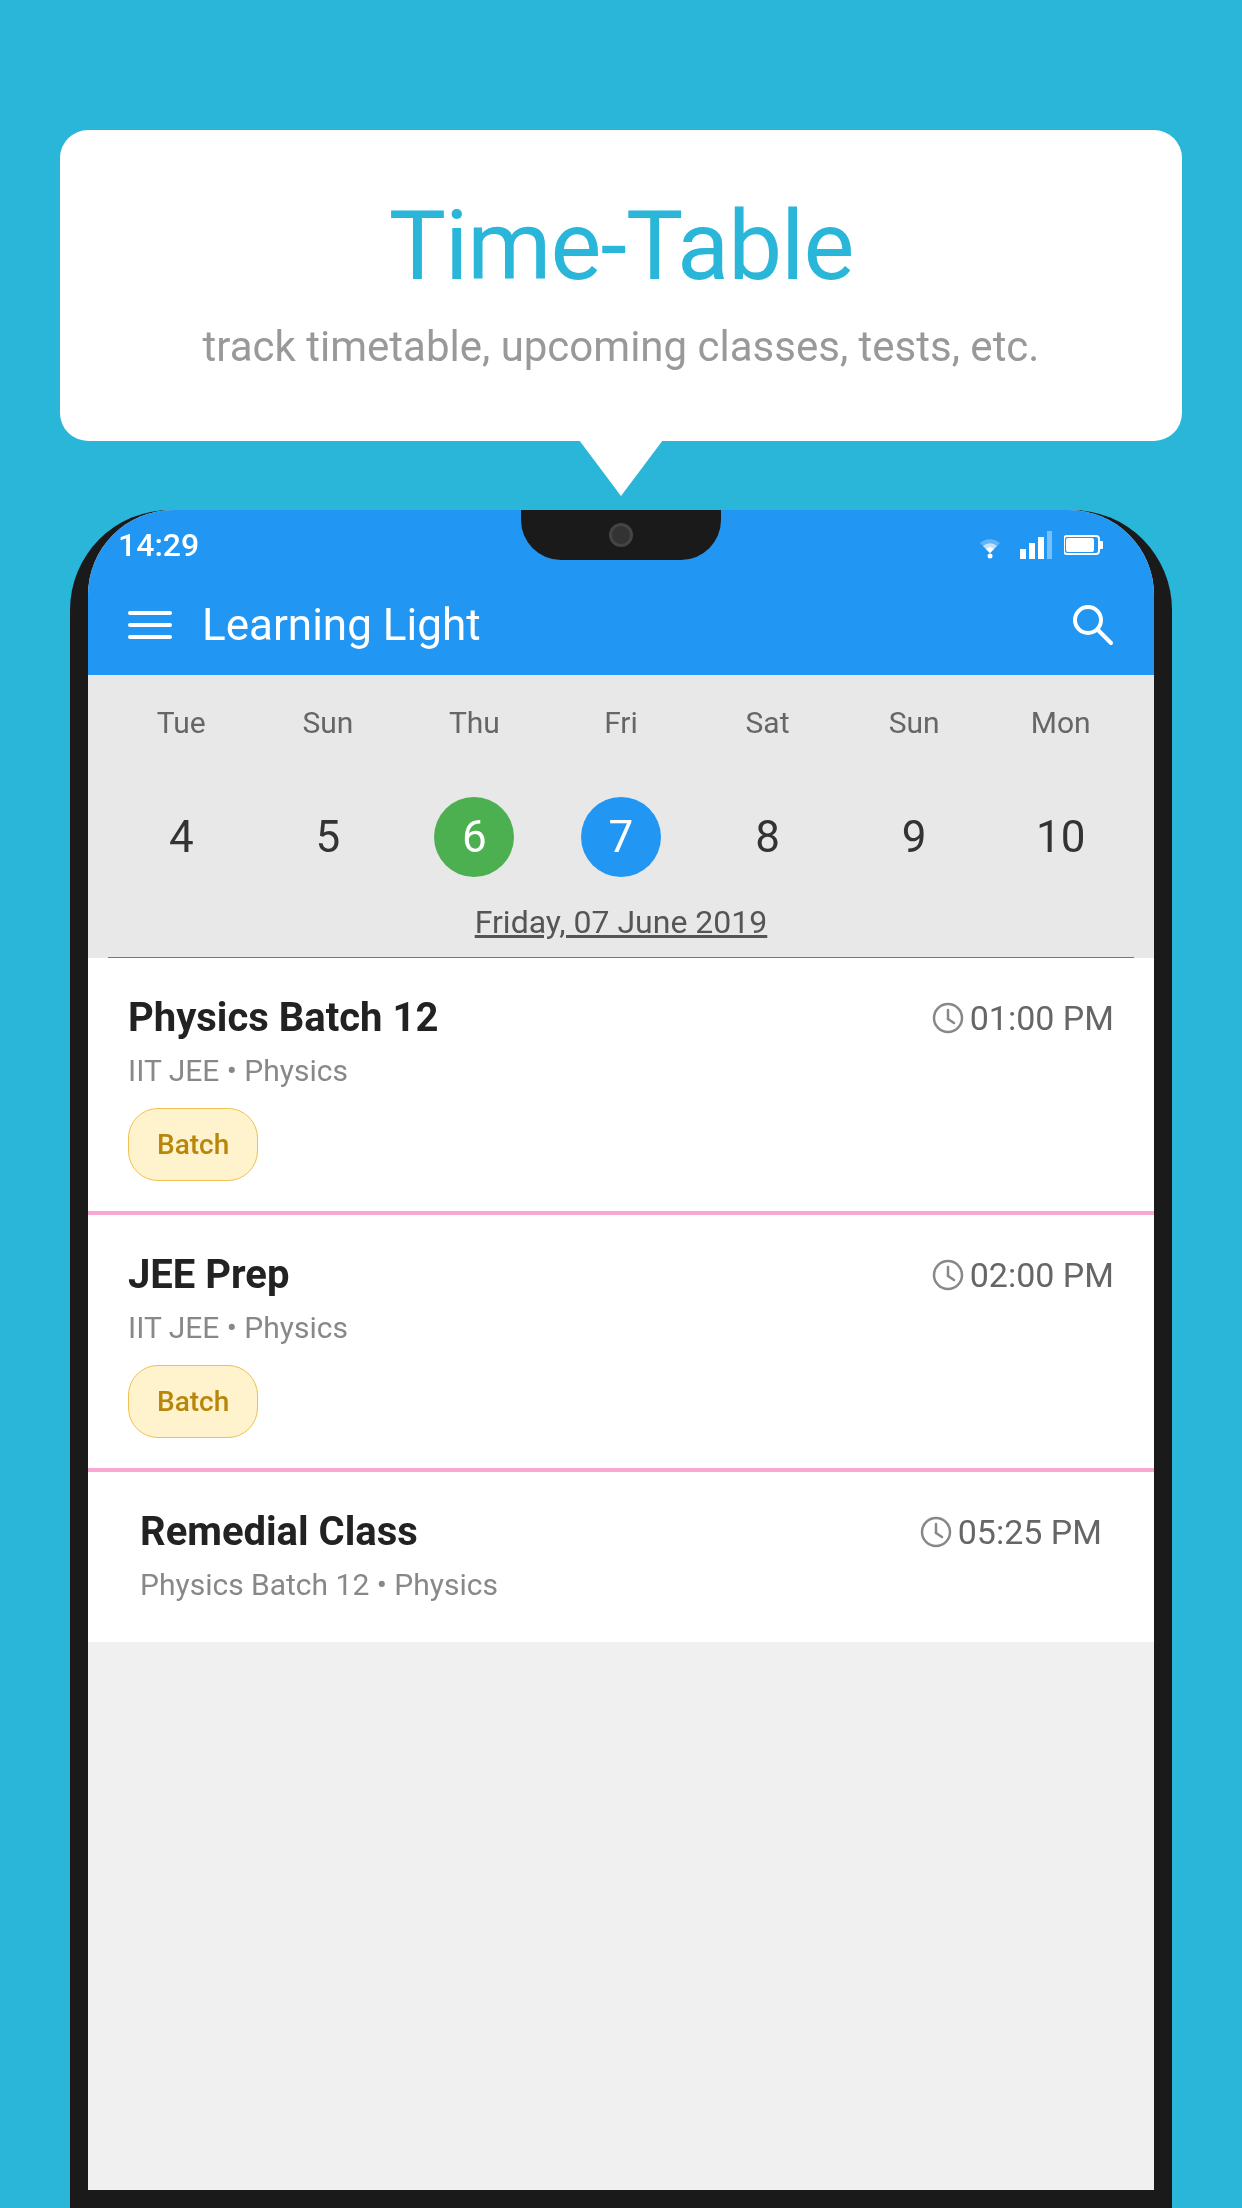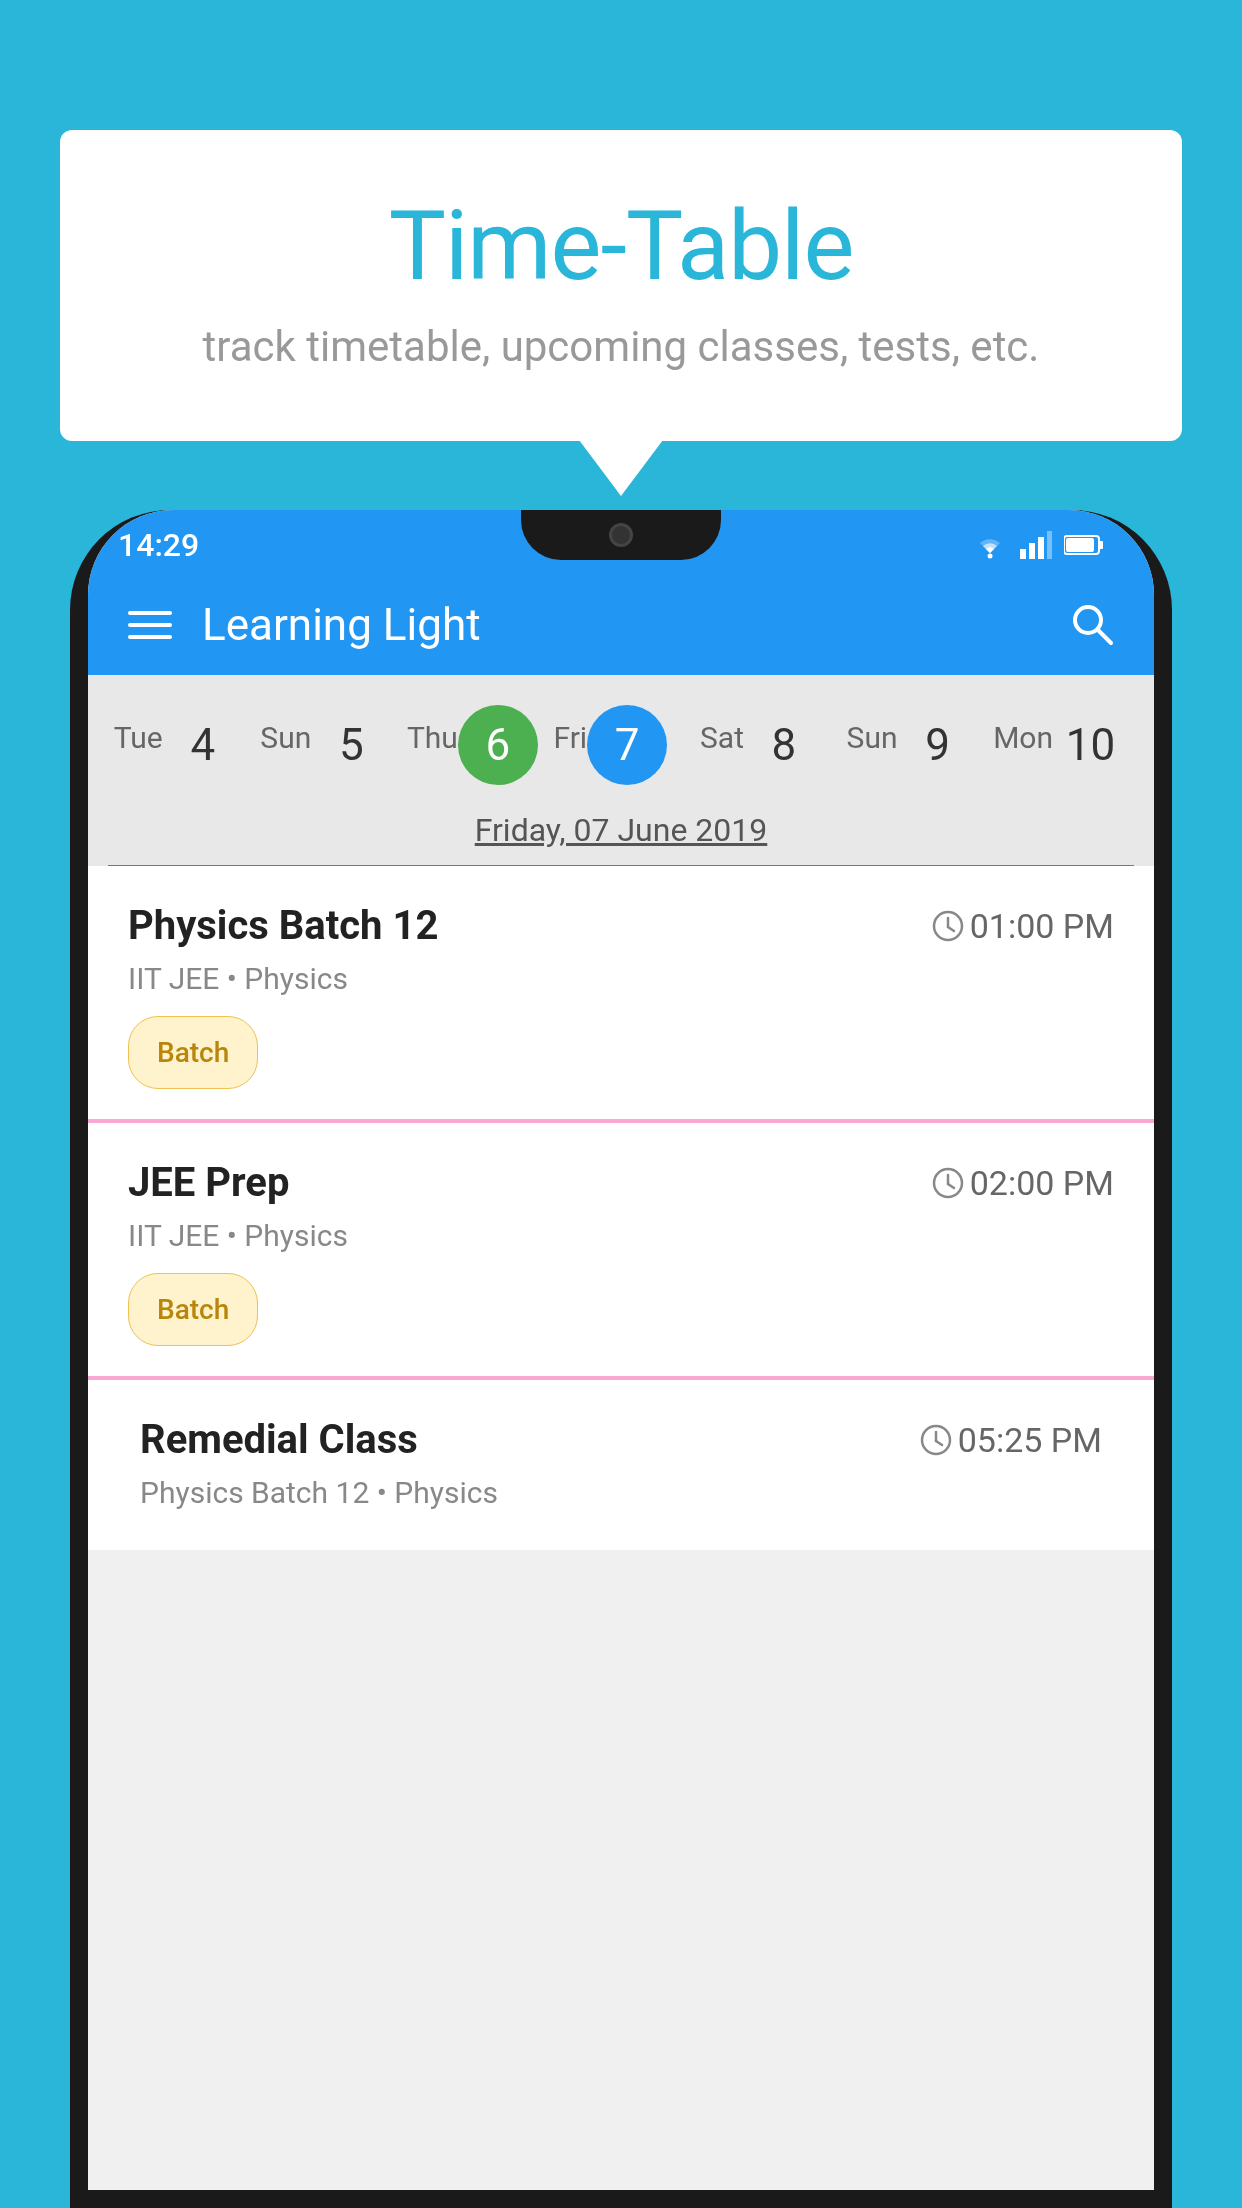--- a/index.html
+++ b/index.html
@@ -21,21 +21,21 @@
     
     .speech-bubble-container {
       position: absolute;
       top: 130px;
       left: 60px;
       right: 60px;
     }
 
     .speech-bubble {
       background: white;
-      border-radius: 12px;
+      border-radius: 28px;
       padding: 60px 80px 70px;
       text-align: center;
       position: relative;
     }
 
     .speech-bubble::after {
       content: '';
       position: absolute;
       bottom: -55px;
       left: 50%;
@@ -173,23 +173,24 @@
     }
 
     .days-row {
       display: flex;
       justify-content: space-around;
       padding: 10px 0;
     }
 
     .day-col {
       display: flex;
-      flex-direction: row;
+      flex-direction: column;
       align-items: center;
       width: 135px;
+      gap: 41px;
     }
 
     .day-name {
       font-size: 30px;
       color: #666;
       margin-bottom: 16px;
     }
 
     .day-num {
       font-size: 44px;

